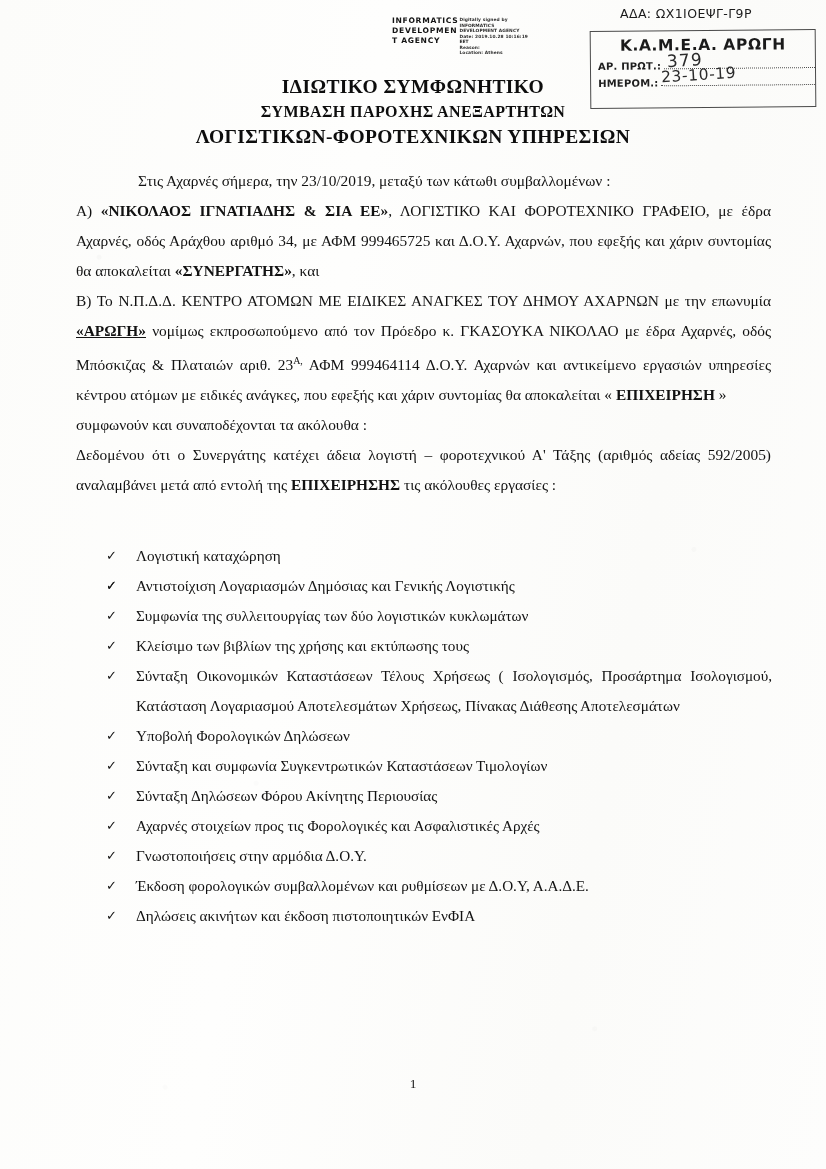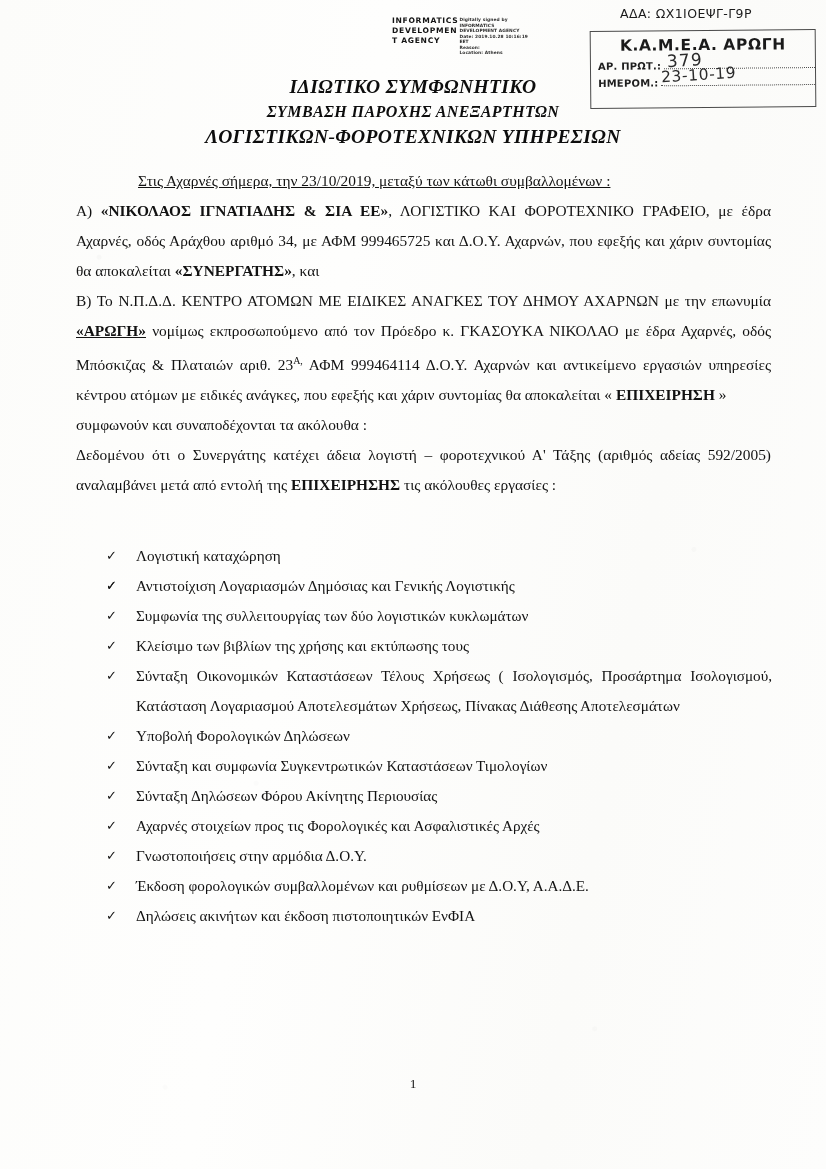--- a/index.html
+++ b/index.html
@@ -144,21 +144,20 @@
   .hw-date     { left: 70px; top: -10px; font-size: 15.5px; letter-spacing: 0.6px; }
 
   
 
   .doc-title {
     position: absolute;
     left: 0;
     top: 74px;
     width: 826px;
     text-align: center;
-    font-style: italic;
   }
   .doc-title .tline {
     font-weight: 700;
     color: #0d0d0d;
     letter-spacing: 0.4px;
   }
   .doc-title .t1 { font-size: 19.5px; line-height: 25px; }
   .doc-title .t2 { font-size: 16px; line-height: 25px; }
   .doc-title .t3 { font-size: 19.5px; line-height: 25px; }
 
@@ -172,21 +171,21 @@
   }
 
   .para {
     font-size: 15.4px;
     line-height: 30px;
     text-align: justify;
     text-justify: inter-word;
     color: #121212;
     margin: 0;
   }
-  .para.first-indent { text-indent: 62px; text-decoration: underline; }
+  .para.first-indent { text-indent: 62px; }
   .para b { font-weight: 700; }
   .para u { text-decoration: underline; }
   .para sup { font-size: 10px; vertical-align: super; }
 
   
 
   .checklist {
     position: absolute;
     left: 104px;
     top: 541px;

